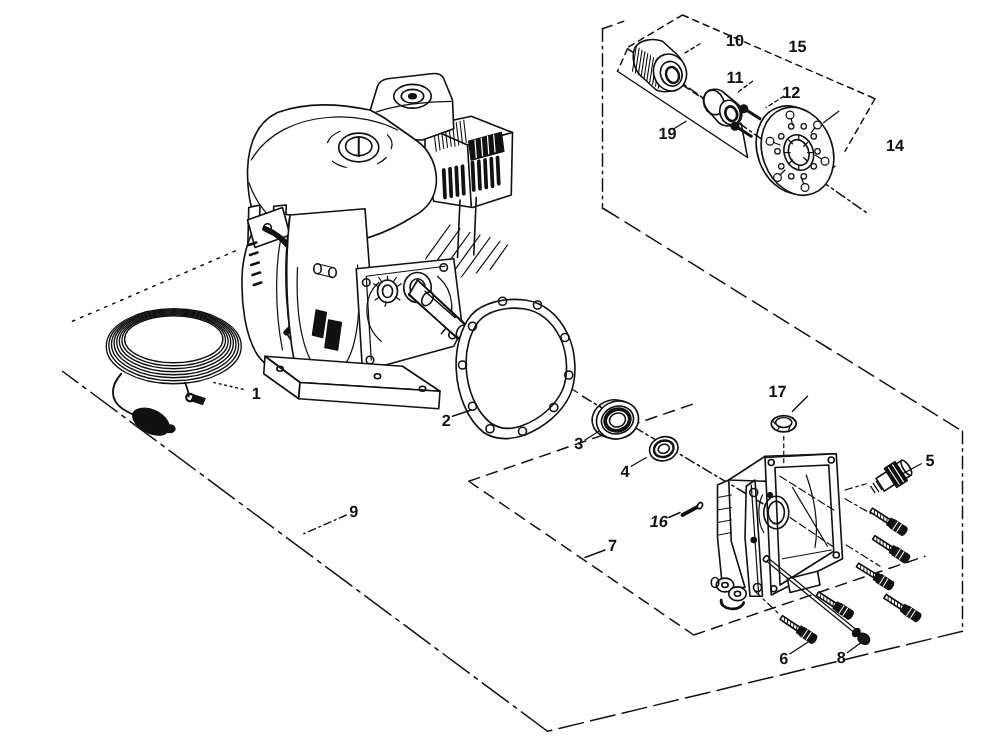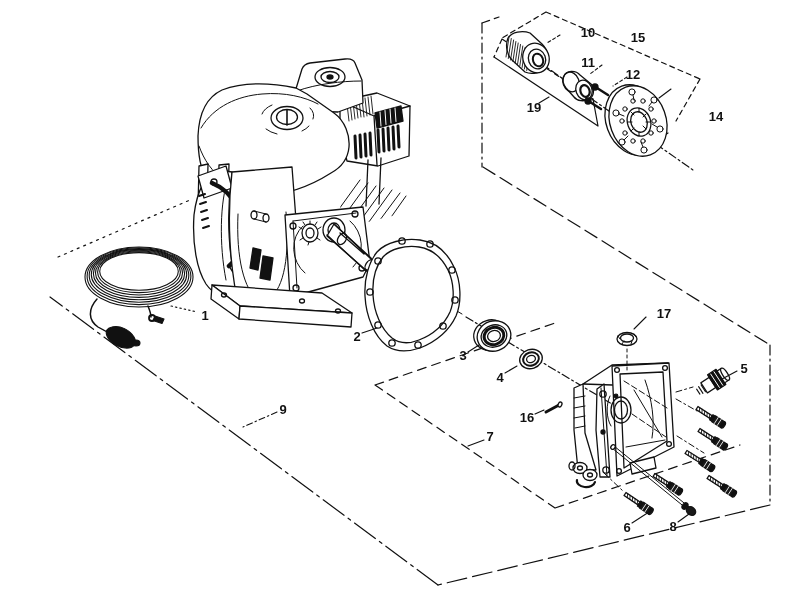--- a/index.html
+++ b/index.html
@@ -337,16 +337,16 @@
       <span class="callout" title="hex-bolt" style="left: 627px; top: 527px;">6</span>
       <span class="callout" title="gear-case-group" style="left: 490px; top: 436px;">7</span>
       <span class="callout" title="long-bolt" style="left: 673px; top: 526px;">8</span>
       <span class="callout" title="engine-assembly-group" style="left: 283px; top: 409px;">9</span>
       <span class="callout" title="toothed-pulley" style="left: 588px; top: 32px; text-align: center;">10</span>
       <span class="callout" title="shaft-coupling" style="left: 588px; top: 62px;">11</span>
       <span class="callout" title="set-screws" style="left: 633px; top: 74px;">12</span>
       <span class="callout" title="pulley-kit-group" style="left: 534px; top: 107px;">19</span>
       <span class="callout" title="adapter-disc" style="left: 716px; top: 85px; margin-top: 31px;">14</span>
       <span class="callout" title="drive-kit-group" style="left: 638px; top: 37px;">15</span>
-      <span class="callout" title="dowel-pin" style="left: 527px; top: 417px;">16</span>
-      <span class="callout" title="filler-cap" style="left: 664px; top: 313px;">17</span>
+      <span class="callout" title="dowel-pin" style="left: 527px; top: 417px; font-style: italic;">16</span>
+      <span class="callout" title="filler-cap" style="left: 622px; top: 313px;">17</span>
     </div>
 </div>
 
 </body></html>

